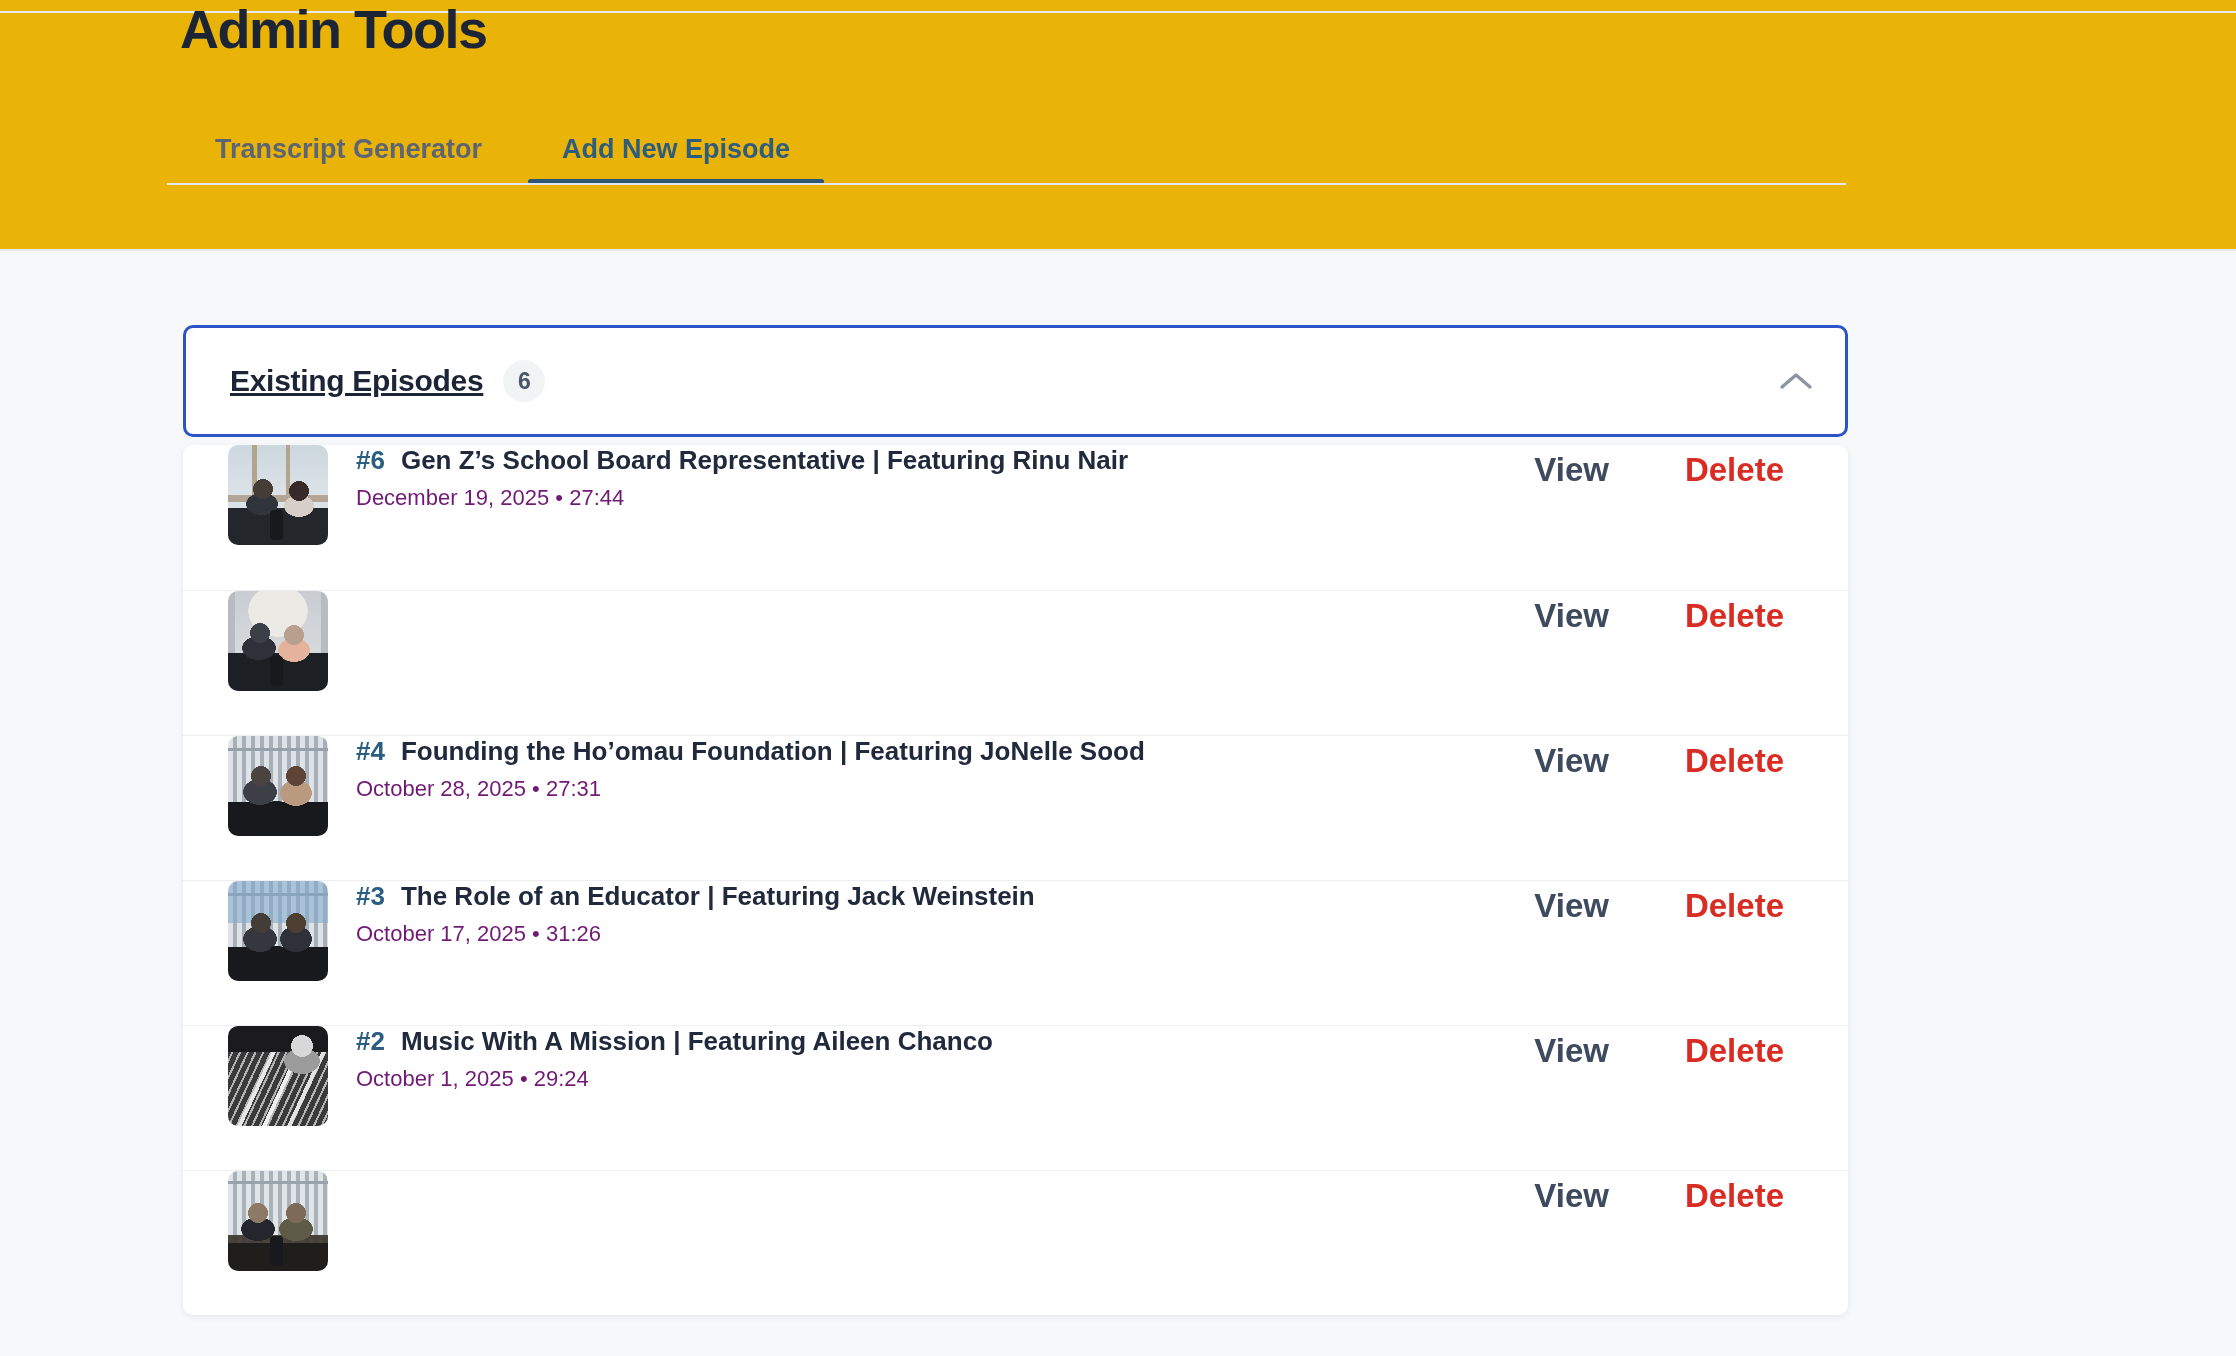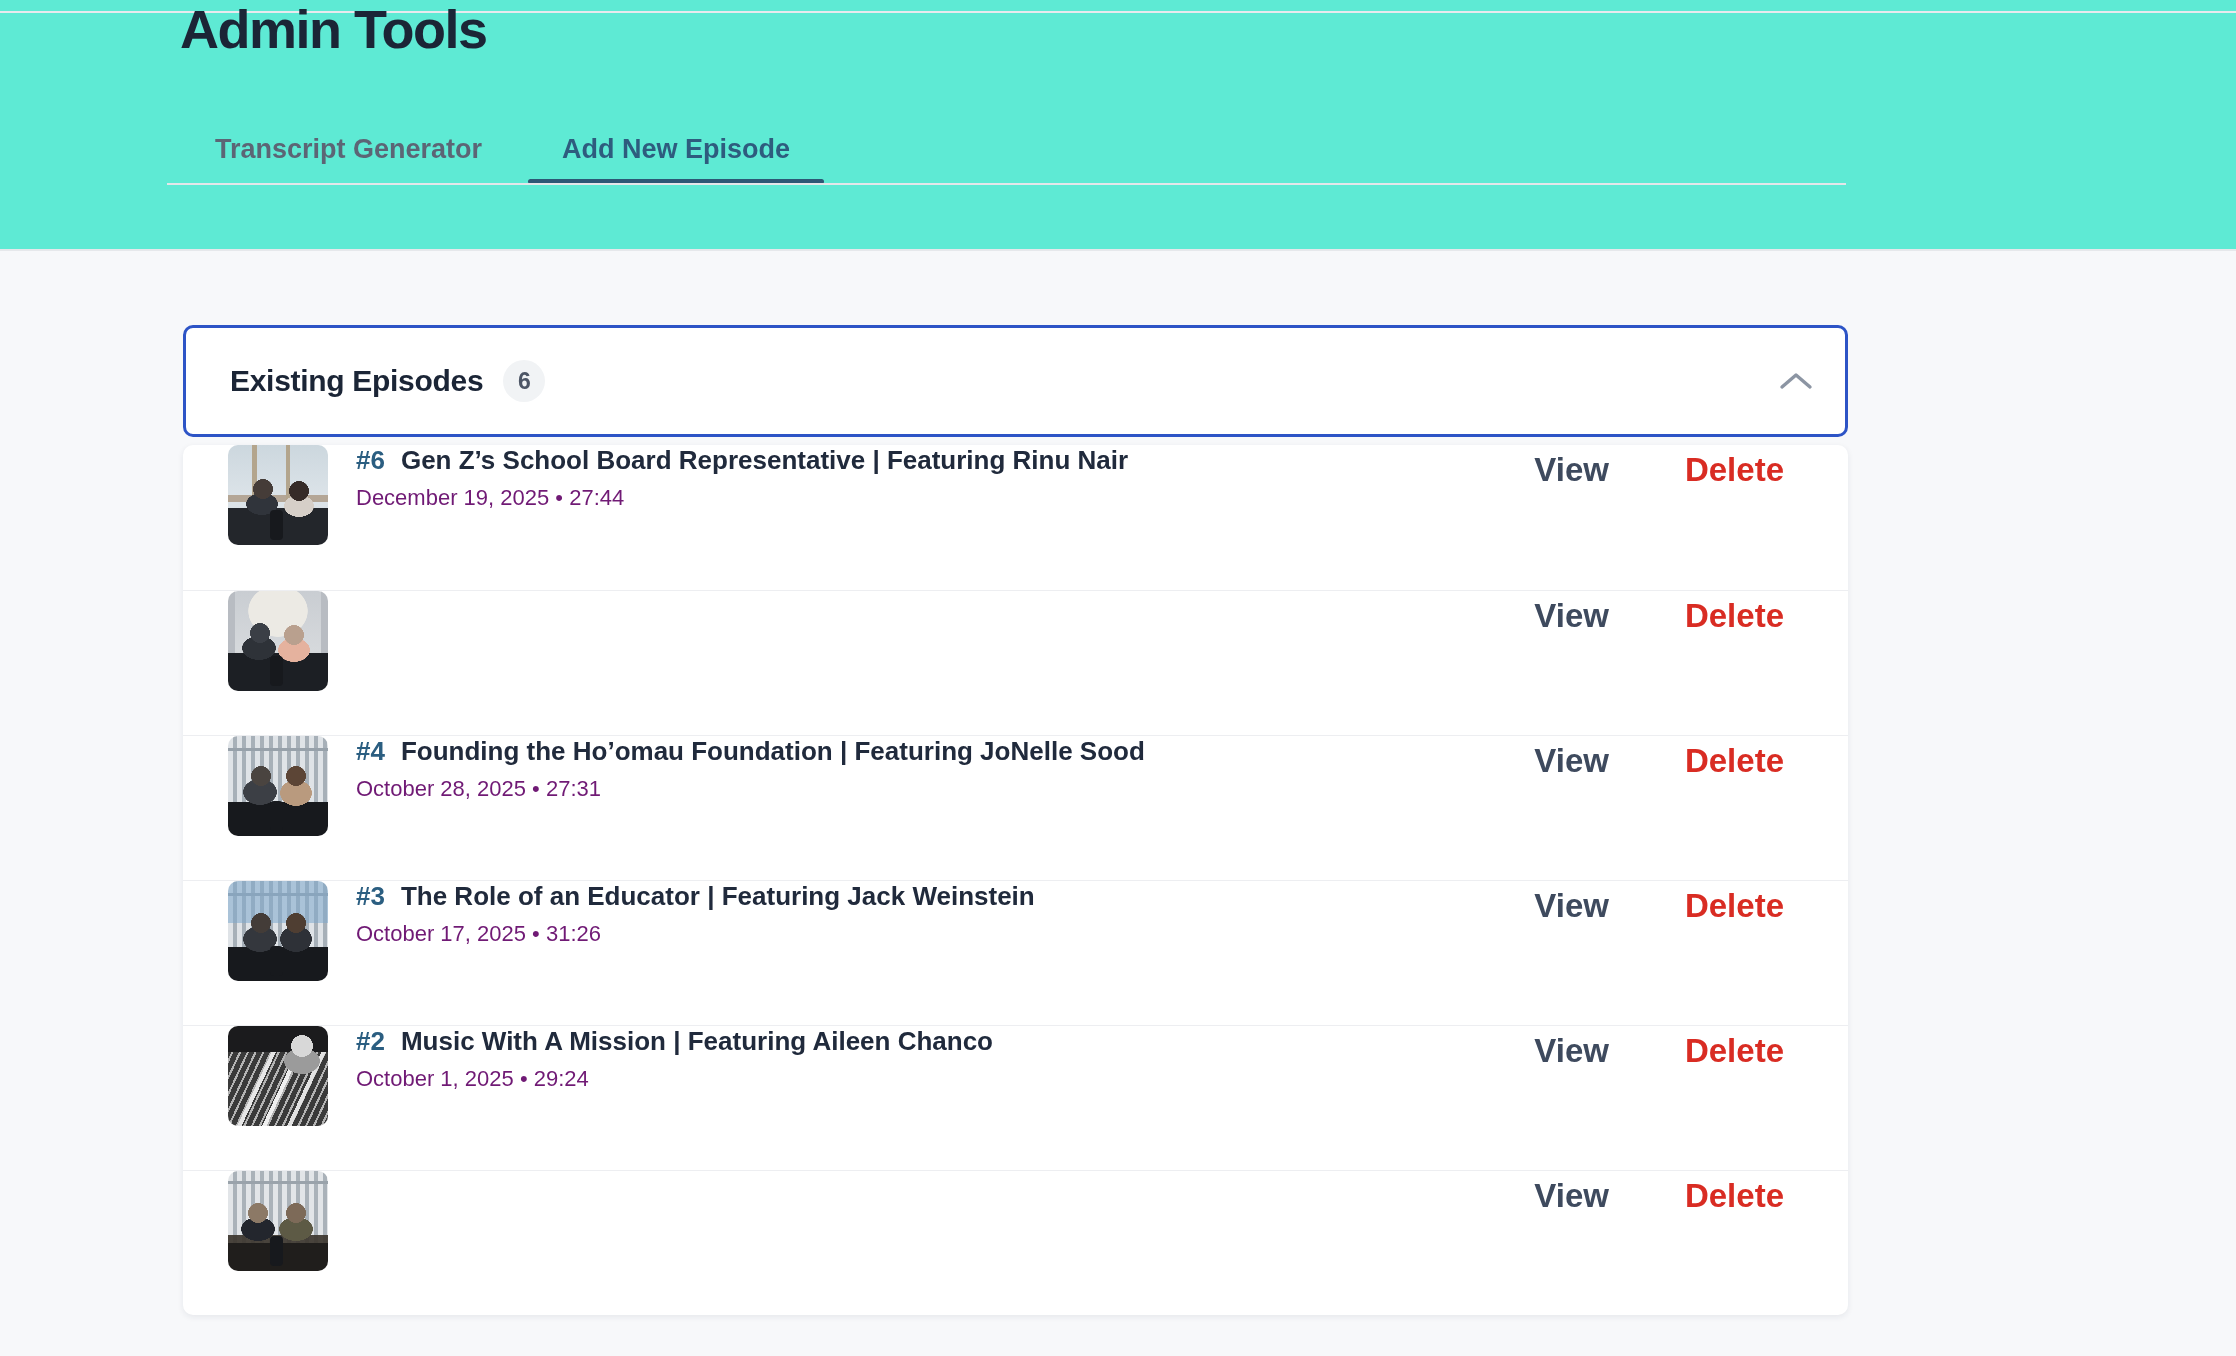--- a/index.html
+++ b/index.html
@@ -8,21 +8,21 @@
     background:#f7f8fa;
     font-family:"Liberation Sans", sans-serif;
     position:relative;
     overflow:hidden;
     color:#1b2536;
   }
 
   
   .header-band{
     position:absolute;top:0;left:0;width:2236px;height:249px;
-    background:#5eead4;border-bottom:2px solid #e6e8eb;
+    background:#eab308;border-bottom:2px solid #e6e8eb;
   }
   .top-hairline{
     position:absolute;top:11px;left:0;width:2236px;height:2px;
     background:#e8eaee;
   }
   .page-title{
     position:absolute;left:180px;top:-4px;margin:0;
     font-size:54px;line-height:1.25;font-weight:800;
     letter-spacing:-1.5px;color:#1b2536;
   }
@@ -47,21 +47,21 @@
 
   
   .accordion-header{
     position:absolute;left:183px;top:325px;width:1665px;height:112px;
     box-sizing:border-box;background:#ffffff;
     border:3px solid #2d54c6;border-radius:10px;
     display:flex;align-items:center;
     padding:0 32px 0 44px;cursor:pointer;
   }
   .accordion-title{
-    font-size:30px;font-weight:800;color:#1b2536;letter-spacing:-0.3px;
+    font-size:30px;font-weight:800;color:#1b2536;letter-spacing:-0.3px;text-decoration:underline;
   }
   .count-badge{
     width:42px;height:42px;border-radius:50%;
     background:#f1f3f5;color:#4d5666;
     font-size:23px;font-weight:600;
     display:flex;align-items:center;justify-content:center;
     margin-left:20px;
   }
   .chevron{margin-left:auto;display:flex;align-items:center;}
 

